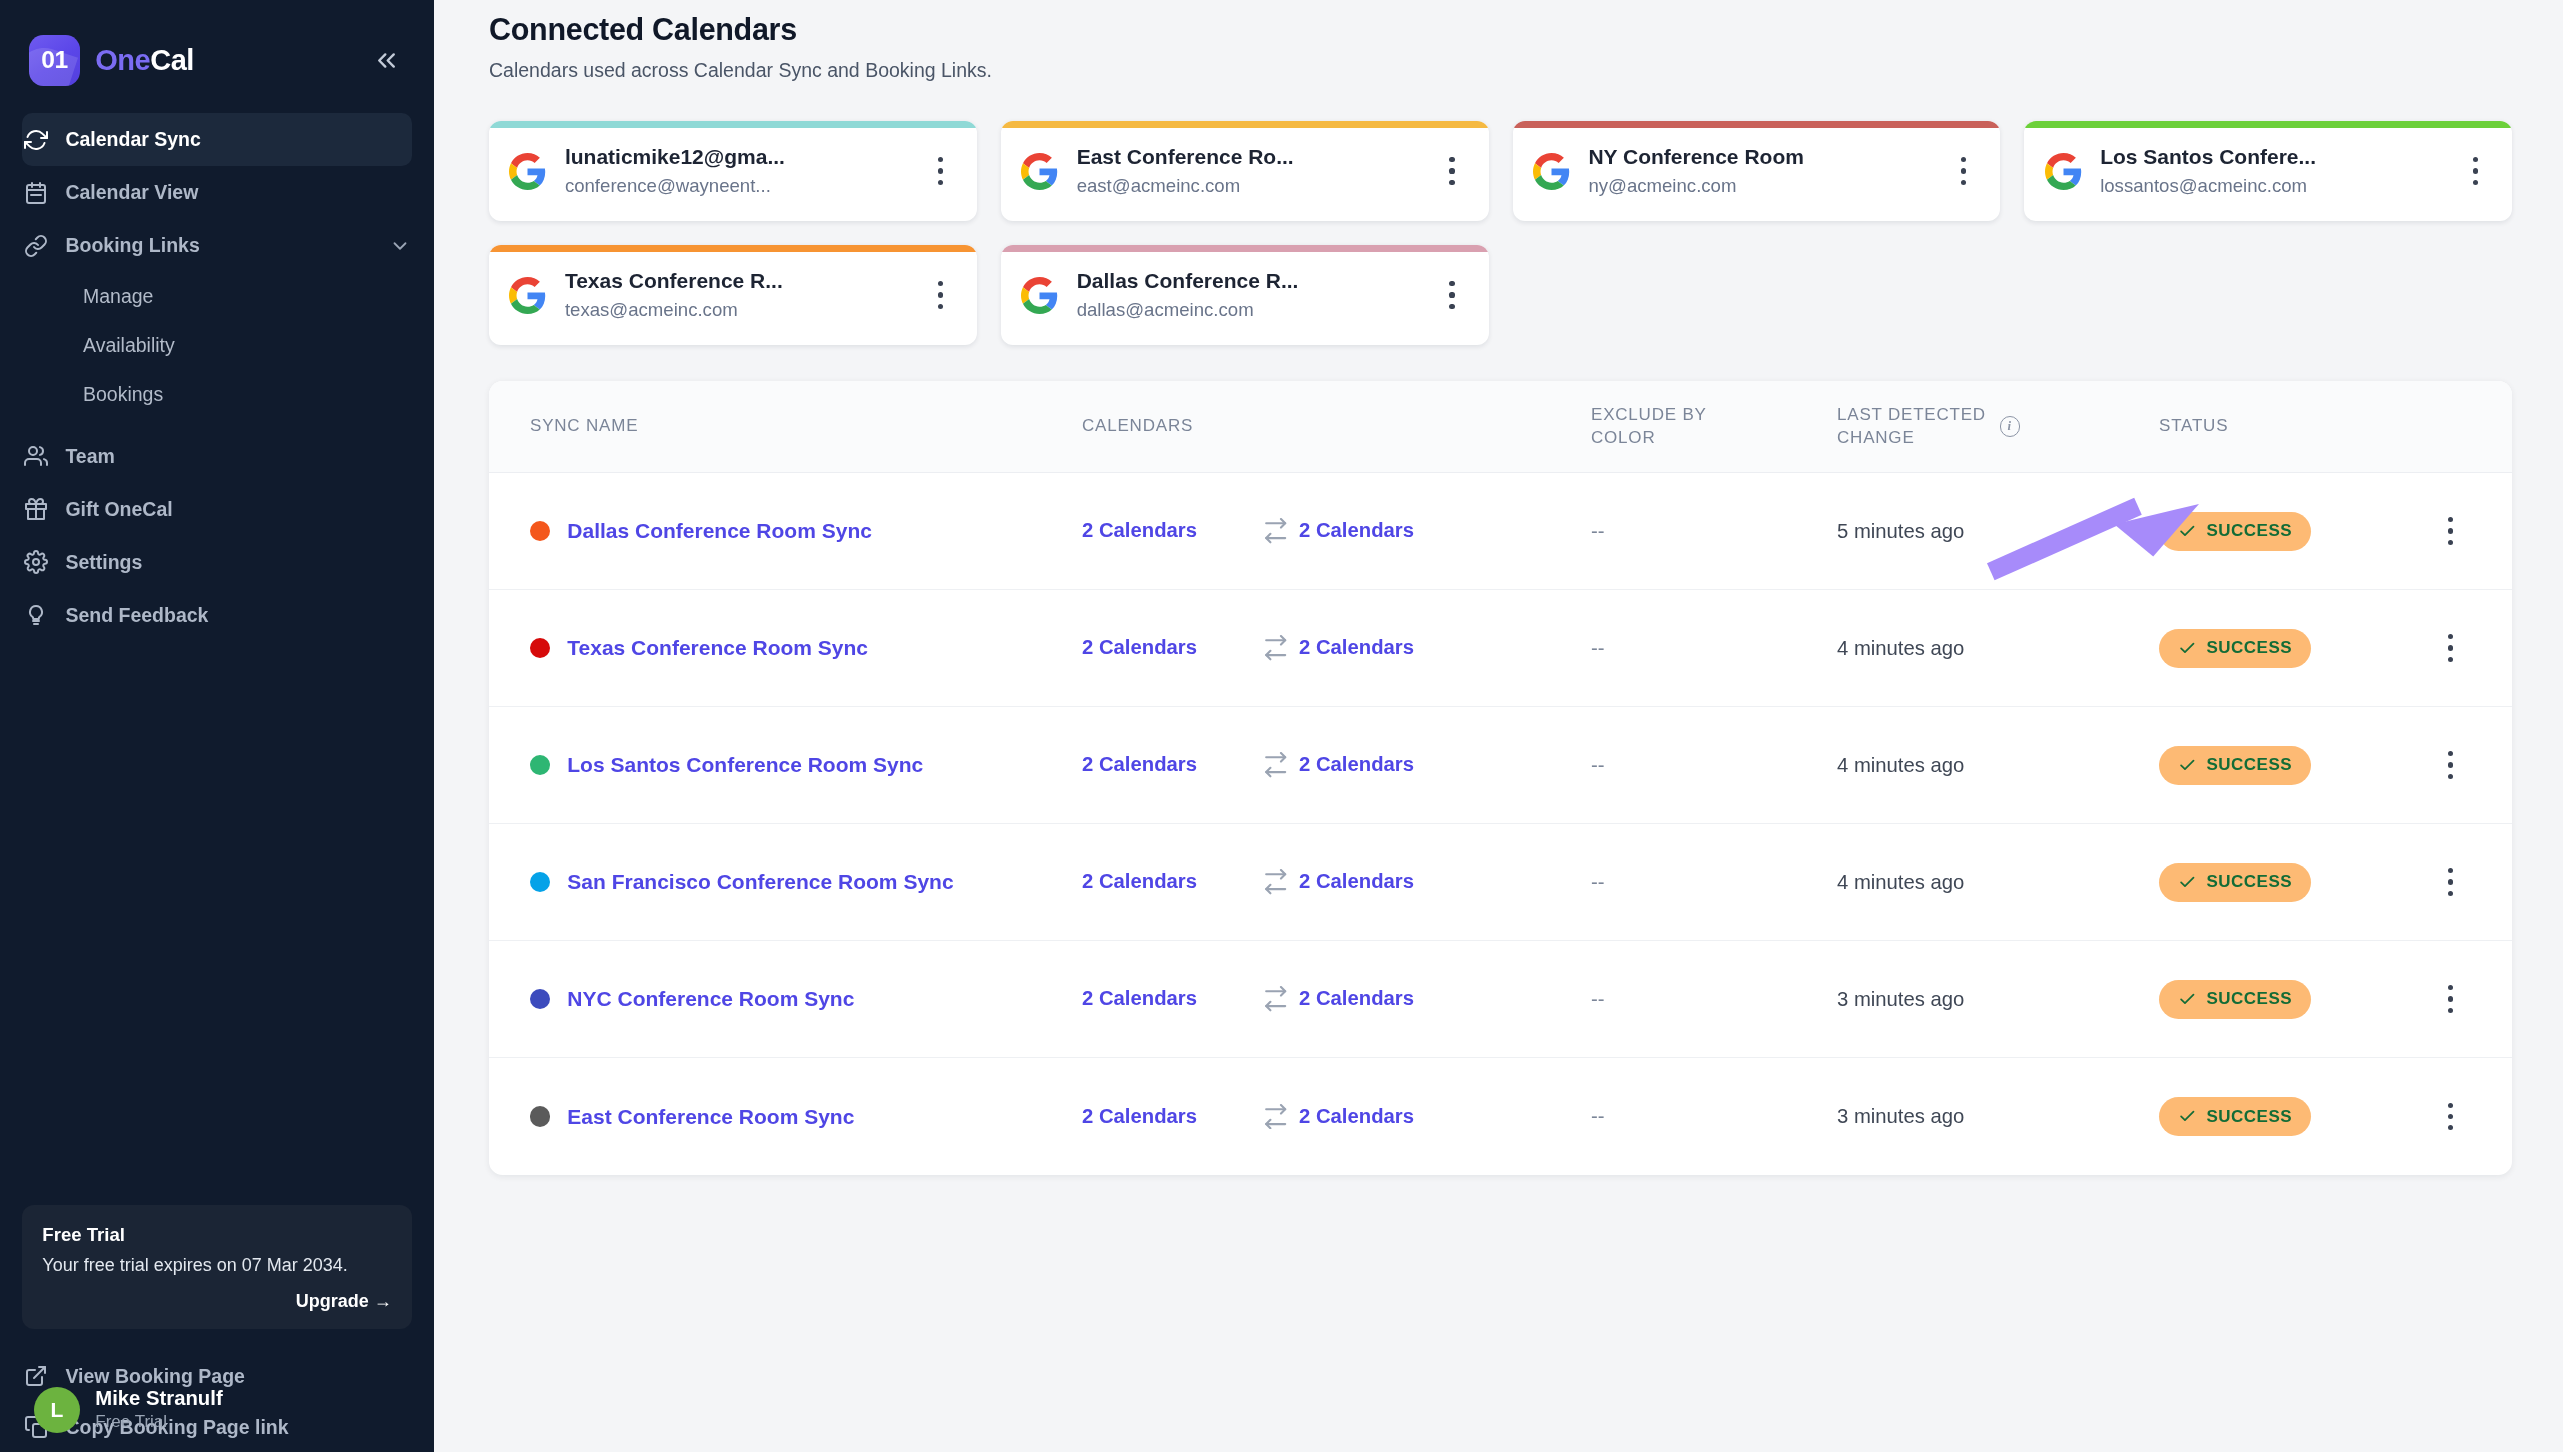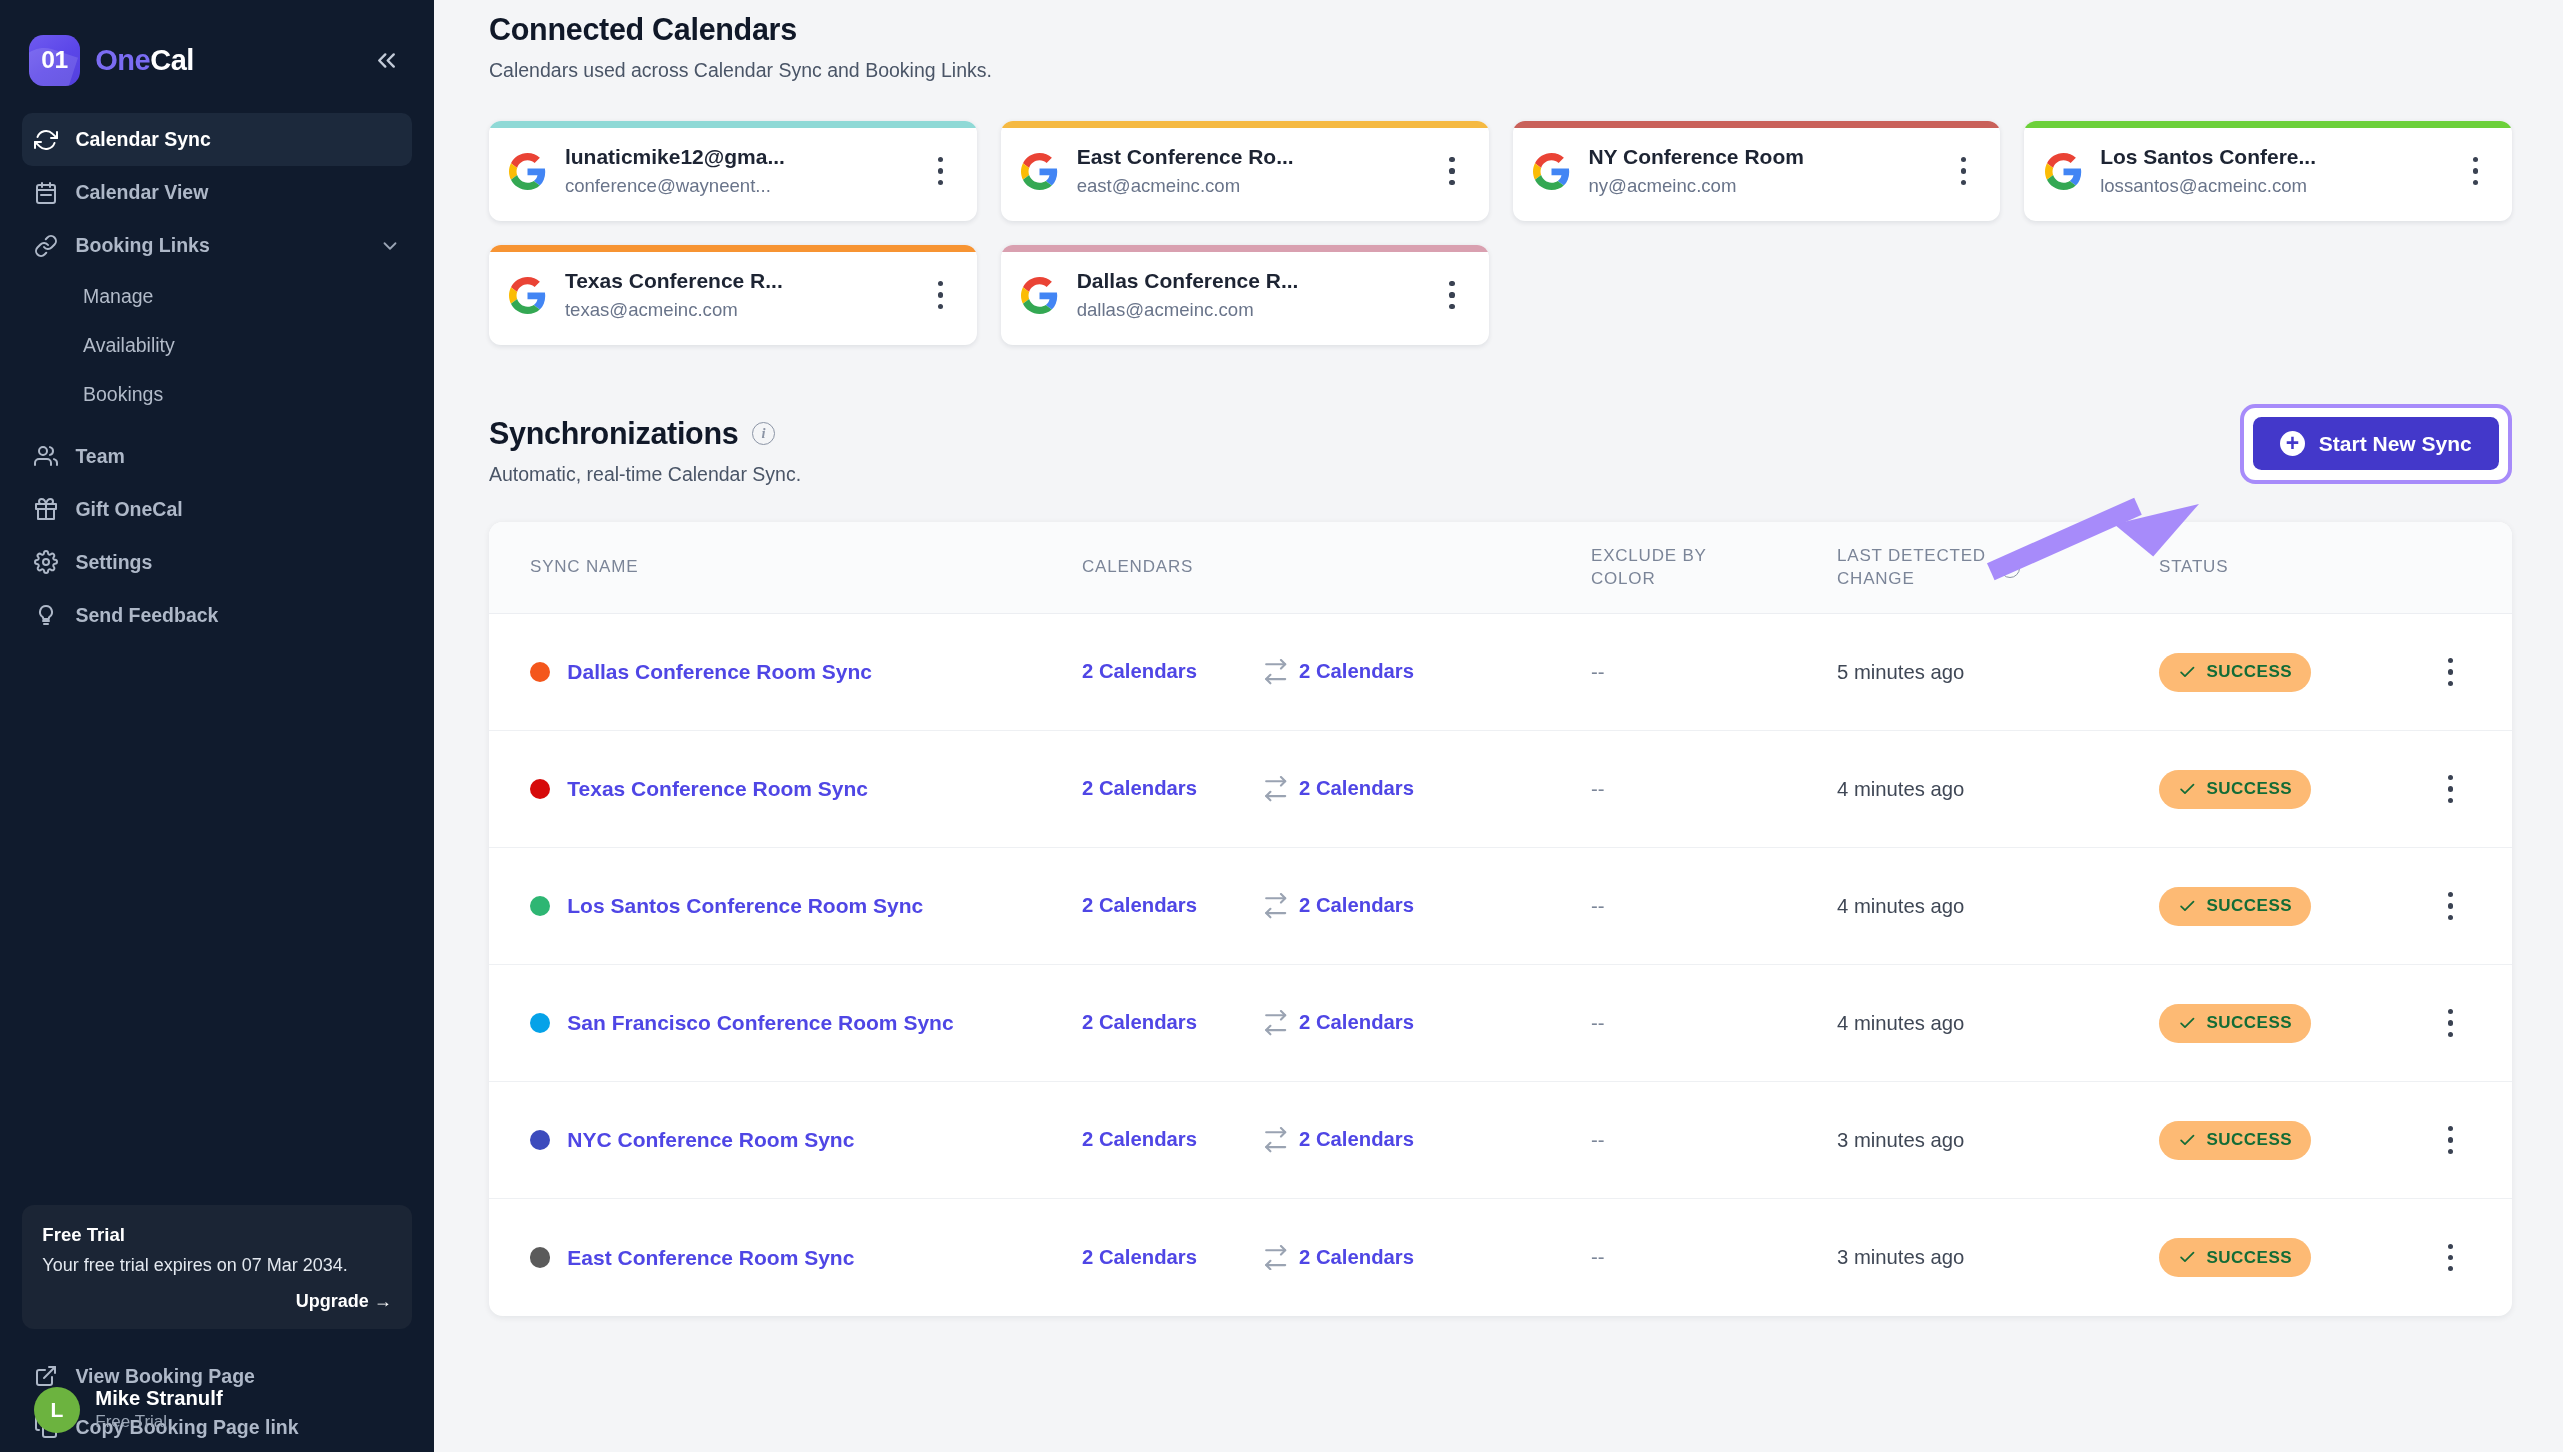--- a/index.html
+++ b/index.html
@@ -38,21 +38,21 @@
   .brand-name .one { color: #7b6cf3; }
   .brand-name .cal { color: #ffffff; }
   .collapse-btn {
     margin-left: auto; width: 37px; height: 37px; display: flex;
     align-items: center; justify-content: center; color: #c3cbd8;
   }
 
   .nav { margin-top: 25.4px; padding: 0 22px; }
   .nav-item {
     display: flex; align-items: center; height: 53px;
-    border-radius: 10.2px; padding: 0 11px; color: #aeb8c8;
+    border-radius: 10.2px; padding: 0 1px; color: #aeb8c8;
     font-size: 19.5px; font-weight: 600; gap: 17px;
   }
   .nav-item.active { background: #1c293c; color: #ffffff; }
   .nav-item .ico { width: 25.4px; height: 25.4px; flex: 0 0 25.4px; display:flex; align-items:center; justify-content:center; }
   .nav-item .chev { margin-left: auto; color:#9aa5b5; display:flex; }
   .nav-sub {
     display: flex; align-items: center; height: 49px;
     padding-left: 61px; color: #b2bbc9; font-size: 19.5px; font-weight: 500;
   }
   .nav-gap { height: 10.2px; }
@@ -480,35 +480,20 @@
         </div>
         <div class="kebab kebab-col">
             <i class="d"></i>
             <i class="d"></i>
             <i class="d"></i>
           </div>
       </div>
 
     </div>
 
-    <div class="sync-head">
-      <div class="sync-head-left">
-        <div class="sync-title-row">
-          <span class="sync-title">Synchronizations</span>
-          <span class="info-i">i</span>
-        </div>
-        <div class="sec-sub">Automatic, real-time Calendar Sync.</div>
-      </div>
-      <div class="btn-wrap">
-        <div class="btn-primary">
-          <span class="plus-circle">+</span>
-          <span>Start New Sync</span>
-        </div>
-      </div>
-    </div>
 
     <svg class="arrow-ann" width="212" height="102" viewBox="0 0 250 120">
       <g fill="#a78bfa">
         <polygon points="250,8 150,32 196,70"></polygon>
         <rect x="0" y="78" width="190" height="22" transform="rotate(-24 0 78)"></rect>
       </g>
     </svg>
 
     <div class="table">
       <div class="thead">

